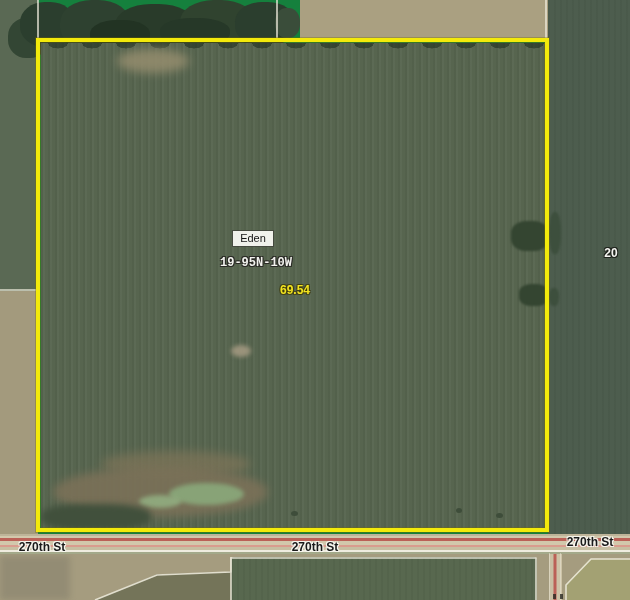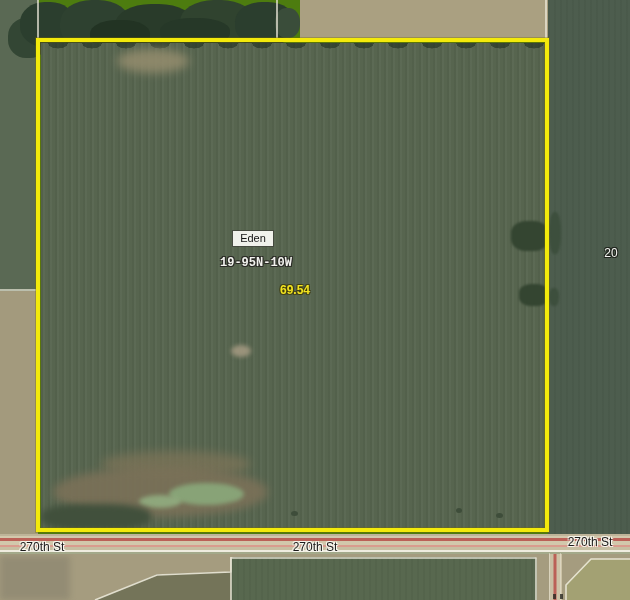--- a/index.html
+++ b/index.html
@@ -1,18 +1,18 @@
 <!DOCTYPE html>
 <html><head>
 <meta charset="utf-8">
 <style>
   html,body{margin:0;padding:0;background:#222;}
   .map-canvas{
     position:relative;width:630px;height:600px;overflow:hidden;
-    background:#4d7c0f;
+    background:#15803d;
     font-family:"Liberation Sans",sans-serif;
   }
   .abs{position:absolute;}
   
   .field-west-north{left:0;top:0;width:38px;height:291px;background:#5a6954;z-index:1;}
   .field-west-south{left:0;top:291px;width:38px;height:243px;background:#a39a7d;z-index:1;}
   .field-north-tan{left:300px;top:0;width:248px;height:42px;background:#aaa081;z-index:1;}
   .field-east{left:548px;top:0;width:82px;height:536px;background:#4d5d4e;z-index:1;
     background-image:repeating-linear-gradient(90deg,rgba(15,25,12,.05) 0 2px,transparent 2px 6px);}
   
@@ -81,26 +81,26 @@
     box-shadow:0 0 0 1px rgba(120,110,0,.35), inset 0 0 0 1px rgba(120,110,0,.35);}
   
   .lbl{position:absolute;z-index:9;text-align:center;white-space:nowrap;}
   .eden-box{left:233px;top:231px;width:40px;height:15px;line-height:15px;
     font-size:11px;color:#141414;background:rgba(252,252,248,.93);
     box-shadow:0 0 0 1px rgba(60,60,55,.65);}
   .township{left:215px;top:256px;width:82px;font-size:12px;font-weight:bold;color:#f2f2ee;
     text-shadow:-1px -1px 0 #2a2a26,1px -1px 0 #2a2a26,-1px 1px 0 #2a2a26,1px 1px 0 #2a2a26;font-family:Liberation Mono, monospace;}
   .acres{left:264px;top:283px;width:62px;font-size:12px;font-weight:bold;color:#f2e31f;
     text-shadow:-1px -1px 0 rgba(60,55,10,.7),1px -1px 0 rgba(60,55,10,.7),-1px 1px 0 rgba(60,55,10,.7),1px 1px 0 rgba(60,55,10,.7);}
-  .road-lbl{font-size:12px;font-weight:400;color:#1a1a1a;
+  .road-lbl{font-size:12px;font-weight:700;color:#1a1a1a;
     text-shadow:-1px -1px 0 rgba(248,248,240,.95),1px -1px 0 rgba(248,248,240,.95),-1px 1px 0 rgba(248,248,240,.95),1px 1px 0 rgba(248,248,240,.95);}
   .road-w{left:2px;top:540px;width:80px;}
   .road-c{left:275px;top:540px;width:80px;}
   .road-e{left:550px;top:535px;width:80px;}
-  .sec-e{left:591px;top:246px;width:40px;font-size:12px;font-weight:normal;color:#f4f4f0;
+  .sec-e{left:591px;top:246px;width:40px;font-size:12px;font-weight:bold;color:#f4f4f0;
     text-shadow:-1px -1px 0 #20241e,1px -1px 0 #20241e,-1px 1px 0 #20241e,1px 1px 0 #20241e;}
   .partial-marker{left:551px;top:593px;width:14px;height:7px;z-index:9;
     background:
       linear-gradient(0deg,transparent 0 1px,#2a2a24 1px 6px,transparent 6px) 2px 0/3px 7px no-repeat,
       linear-gradient(0deg,transparent 0 1px,#2a2a24 1px 6px,transparent 6px) 9px 0/3px 7px no-repeat;
     opacity:.8;}
 </style>
 </head>
 <body>
 

